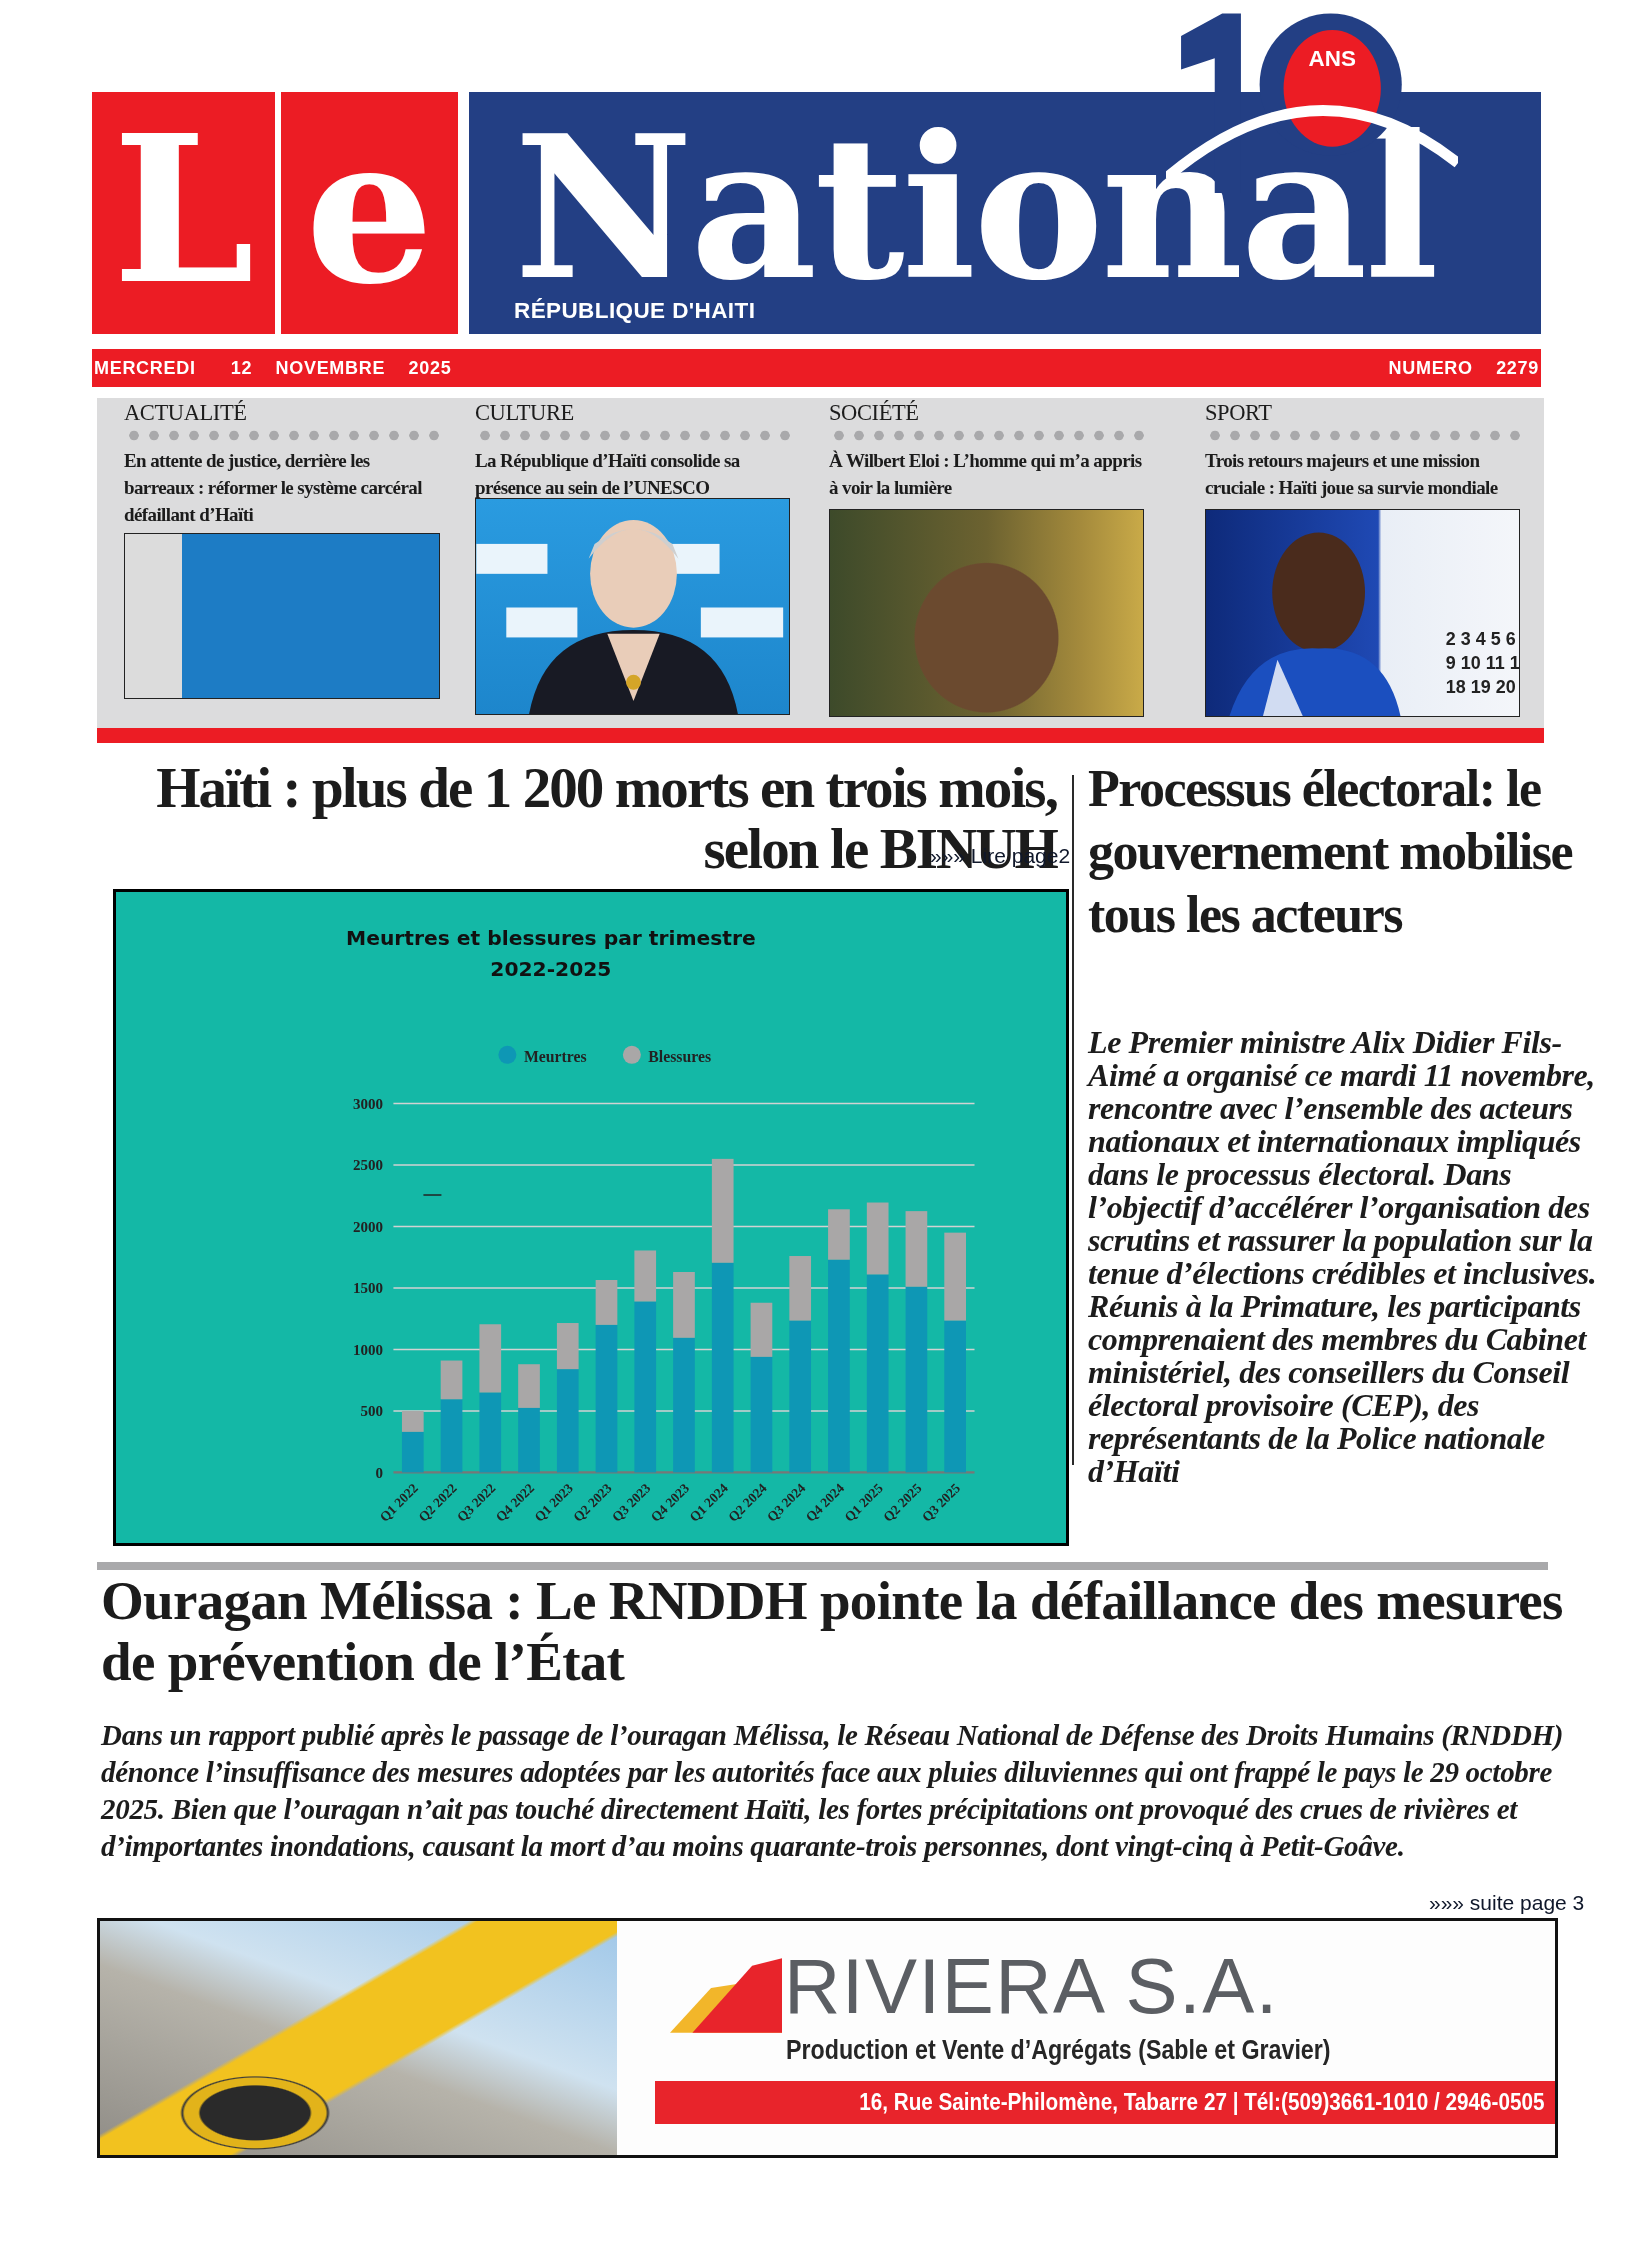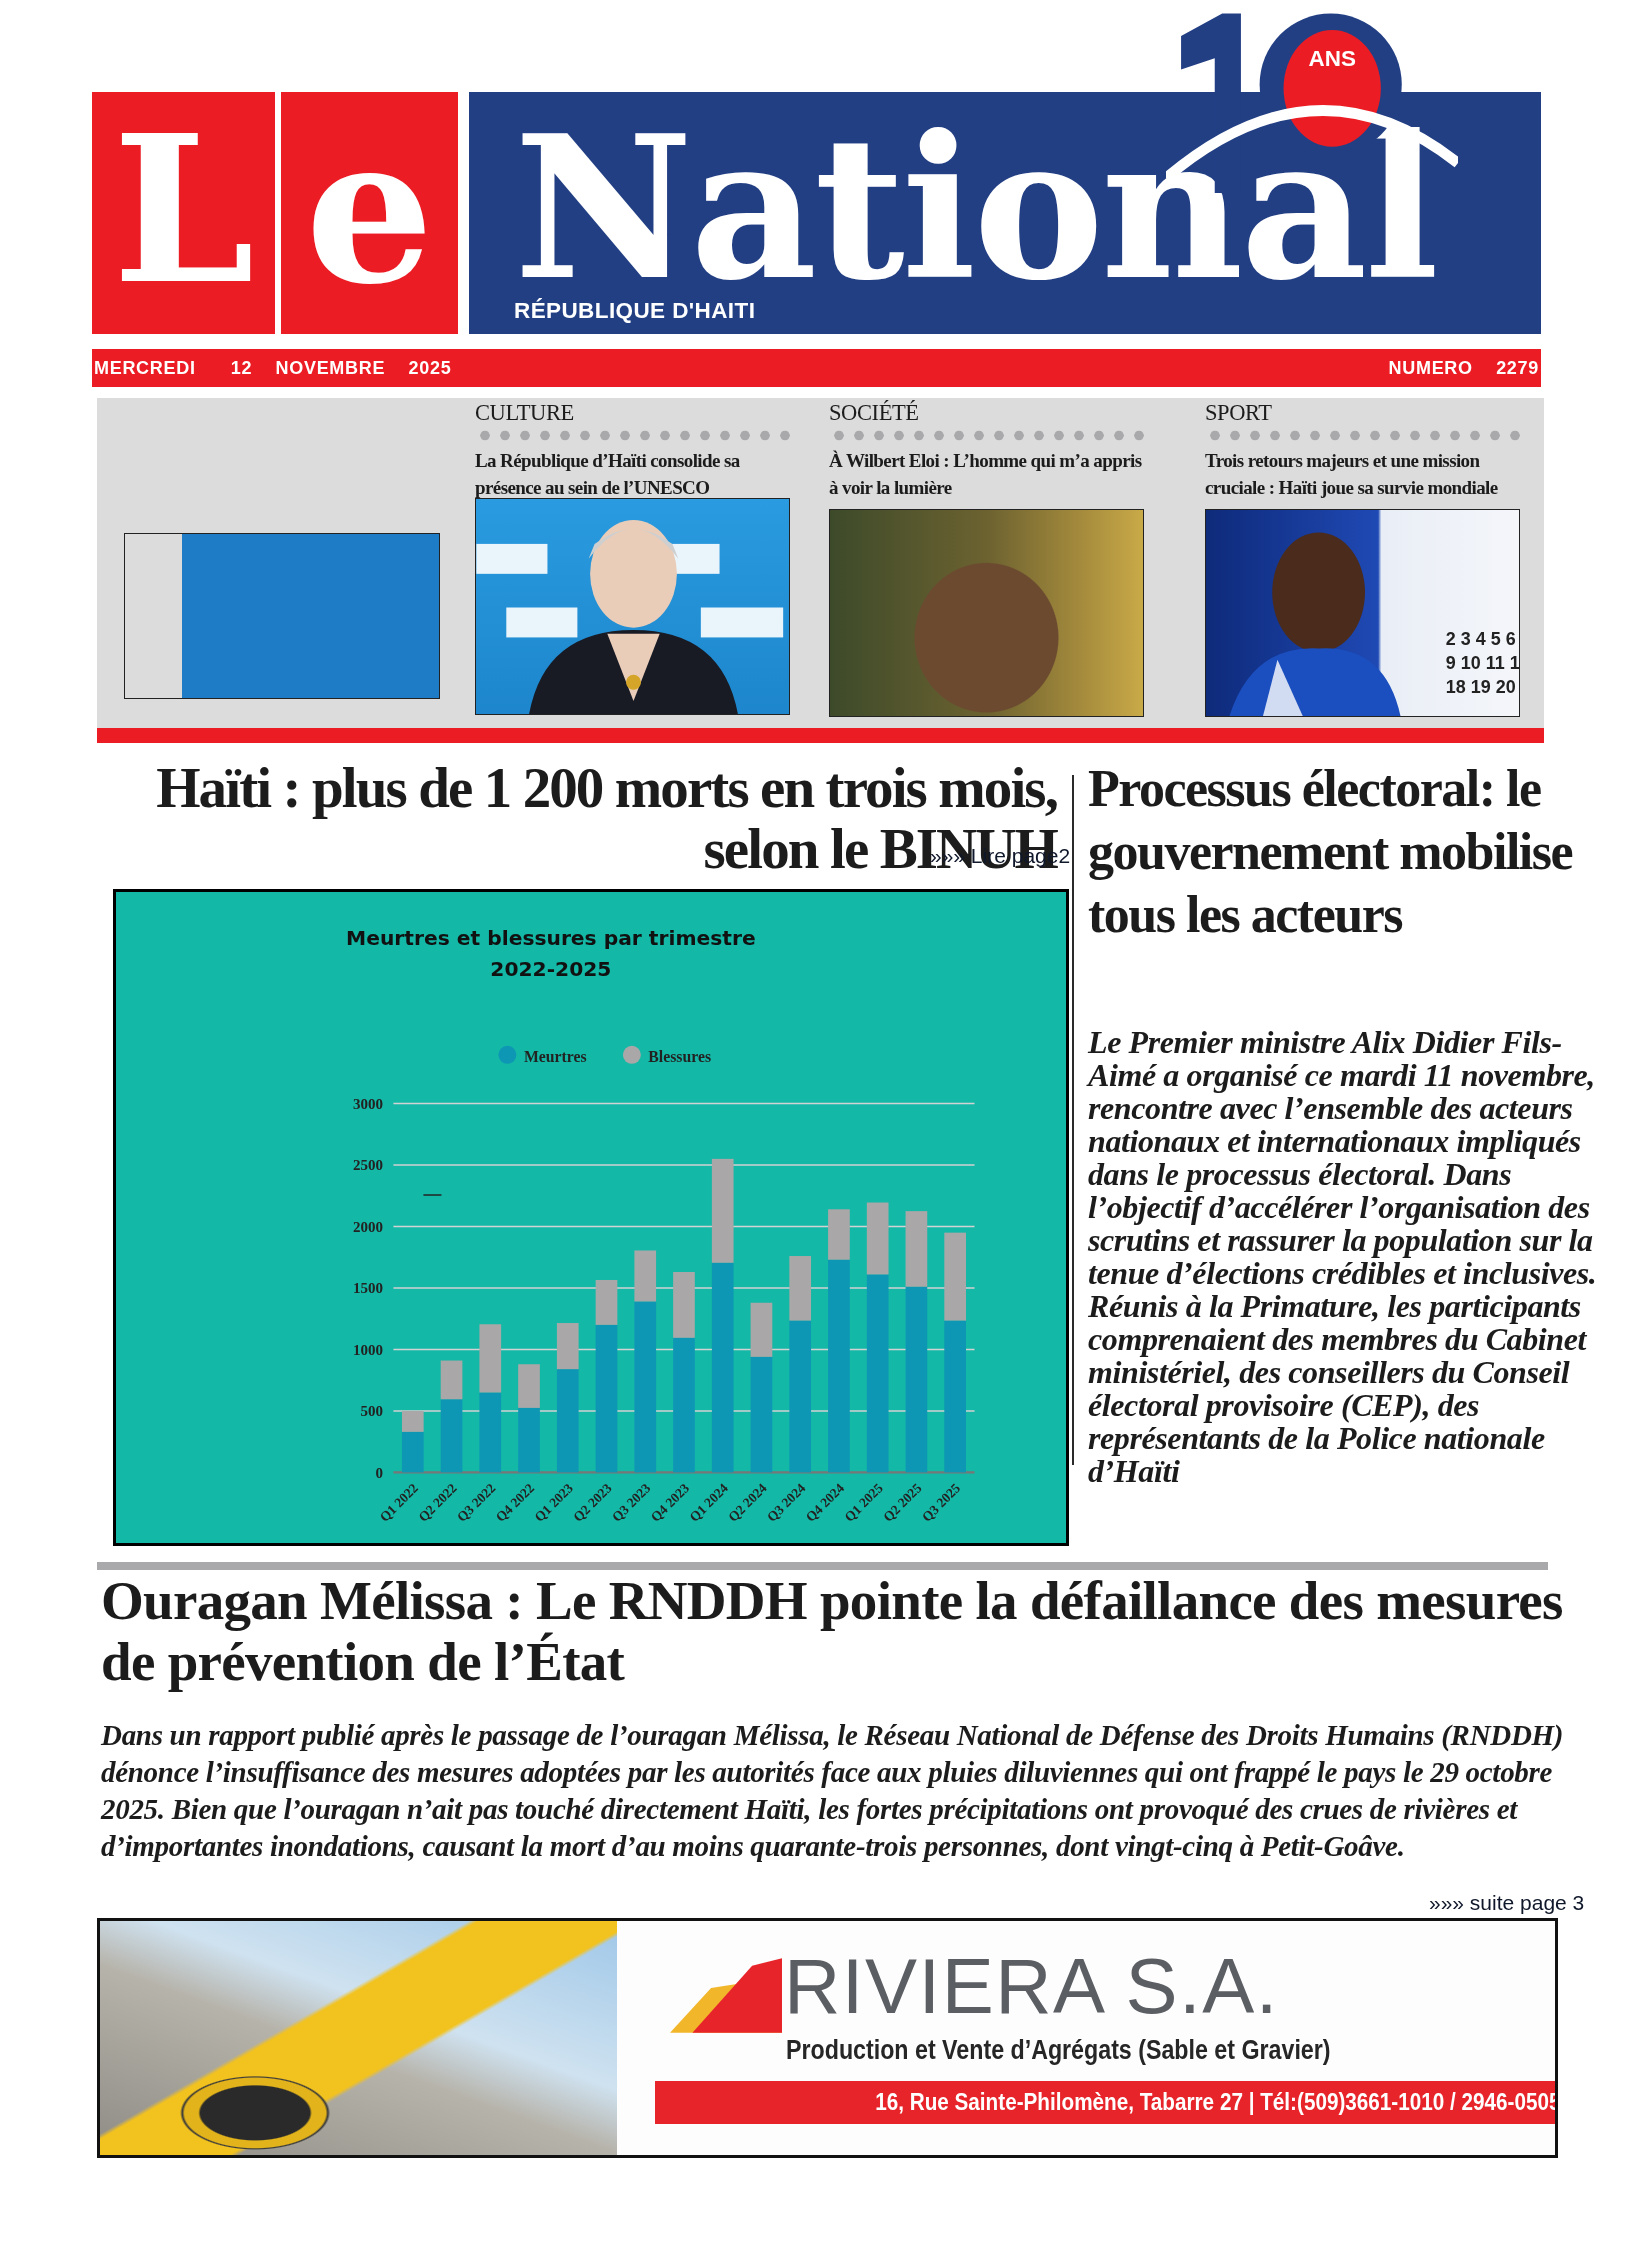--- a/index.html
+++ b/index.html
@@ -107,21 +107,21 @@
   #ad-box { left: 97px; top: 1918px; width: 1461px; height: 240px; border: 3px solid #111; box-sizing: border-box; background: #fdfdfd; overflow: hidden; }
   #ad-photo { position: absolute; left: 0; top: 0; width: 517px; height: 100%;
     background:
       radial-gradient(ellipse 22% 24% at 30% 82%, #2a2a2a 0 48%, #e2b31a 50% 62%, #3a3a3a 64%, transparent 66%),
       linear-gradient(150deg, transparent 0 40%, #f2c21f 41% 58%, transparent 59%),
       linear-gradient(200deg, #9fc7e8 0%, #cfe2f0 40%, #b6b3aa 55%, #8f8c86 100%);
   }
   #ad-logo-shape { position: absolute; left: 570px; top: 37px; width: 112px; height: 75px; }
   #ad-brand { position: absolute; left: 684px; top: 25.5px; font-family: "Liberation Sans", sans-serif; font-size: 78px; color: #5b5e63; letter-spacing: 1.5px; line-height: 1; text-align: center; }
   #ad-tagline { position: absolute; left: 686px; top: 114px; font-family: "Liberation Sans", sans-serif; font-weight: bold; font-size: 27px; color: #262626; transform: scaleX(0.86); transform-origin: left; white-space: nowrap; }
-  #ad-bar { position: absolute; left: 555px; top: 160px; width: 903px; height: 43px; background: #e8242b; padding-left: 16px; }
+  #ad-bar { position: absolute; left: 555px; top: 160px; width: 903px; height: 43px; background: #e8242b; }
   #ad-address { position: absolute; right: 13.5px; top: 7.5px; font-family: "Liberation Sans", sans-serif; font-weight: bold; font-size: 23px; color: #fff; white-space: nowrap; transform: scaleX(0.9); transform-origin: right; }
 </style>
 </head>
 <body>
 
 <div class="abs mast-red" id="box-L">
   <span class="mast-letter">L</span>
 </div>
 <div class="abs mast-red" id="box-e">
   <span class="mast-letter">e</span>
@@ -137,20 +137,25 @@
   <path d="M0,230 Q200,60 390,210" fill="none" stroke="#ffffff" stroke-width="14"></path>
   <text x="222" y="80" text-anchor="middle" fill="#fff" font-family="Liberation Sans, sans-serif" font-weight="bold" font-size="30">ANS</text>
 </svg>
 
 <div class="abs" id="date-bar">
   <span style="white-space:pre">MERCREDI   12  NOVEMBRE  2025</span>
   <span style="white-space:pre">NUMERO  2279</span>
 </div>
 
 <div class="abs" id="strip">
+  <div class="teaser" style="left:27px">
+    <div class="teaser-cat">ACTUALITÉ</div>
+    <div class="dots"></div>
+    <div class="teaser-title">En attente de justice, derrière les barreaux : réformer le système carcéral défaillant d’Haïti</div>
+  </div>
   <div class="teaser-img img-prison" style="left:27px; top:109px; width:316px; height:166px; top:135px;"></div>
 
   <div class="teaser" style="left:378px">
     <div class="teaser-cat">CULTURE</div>
     <div class="dots"></div>
     <div class="teaser-title" style="height:54px">La République d’Haïti consolide sa présence au sein de l’UNESCO</div>
   </div>
   <div class="teaser-img img-unesco" style="left:378px; top:100px; width:315px; height:217px;">
     <svg width="315" height="217" viewBox="0 0 420 290">
       <rect x="0" y="60" width="95" height="40" fill="#eaf4fb"></rect>

